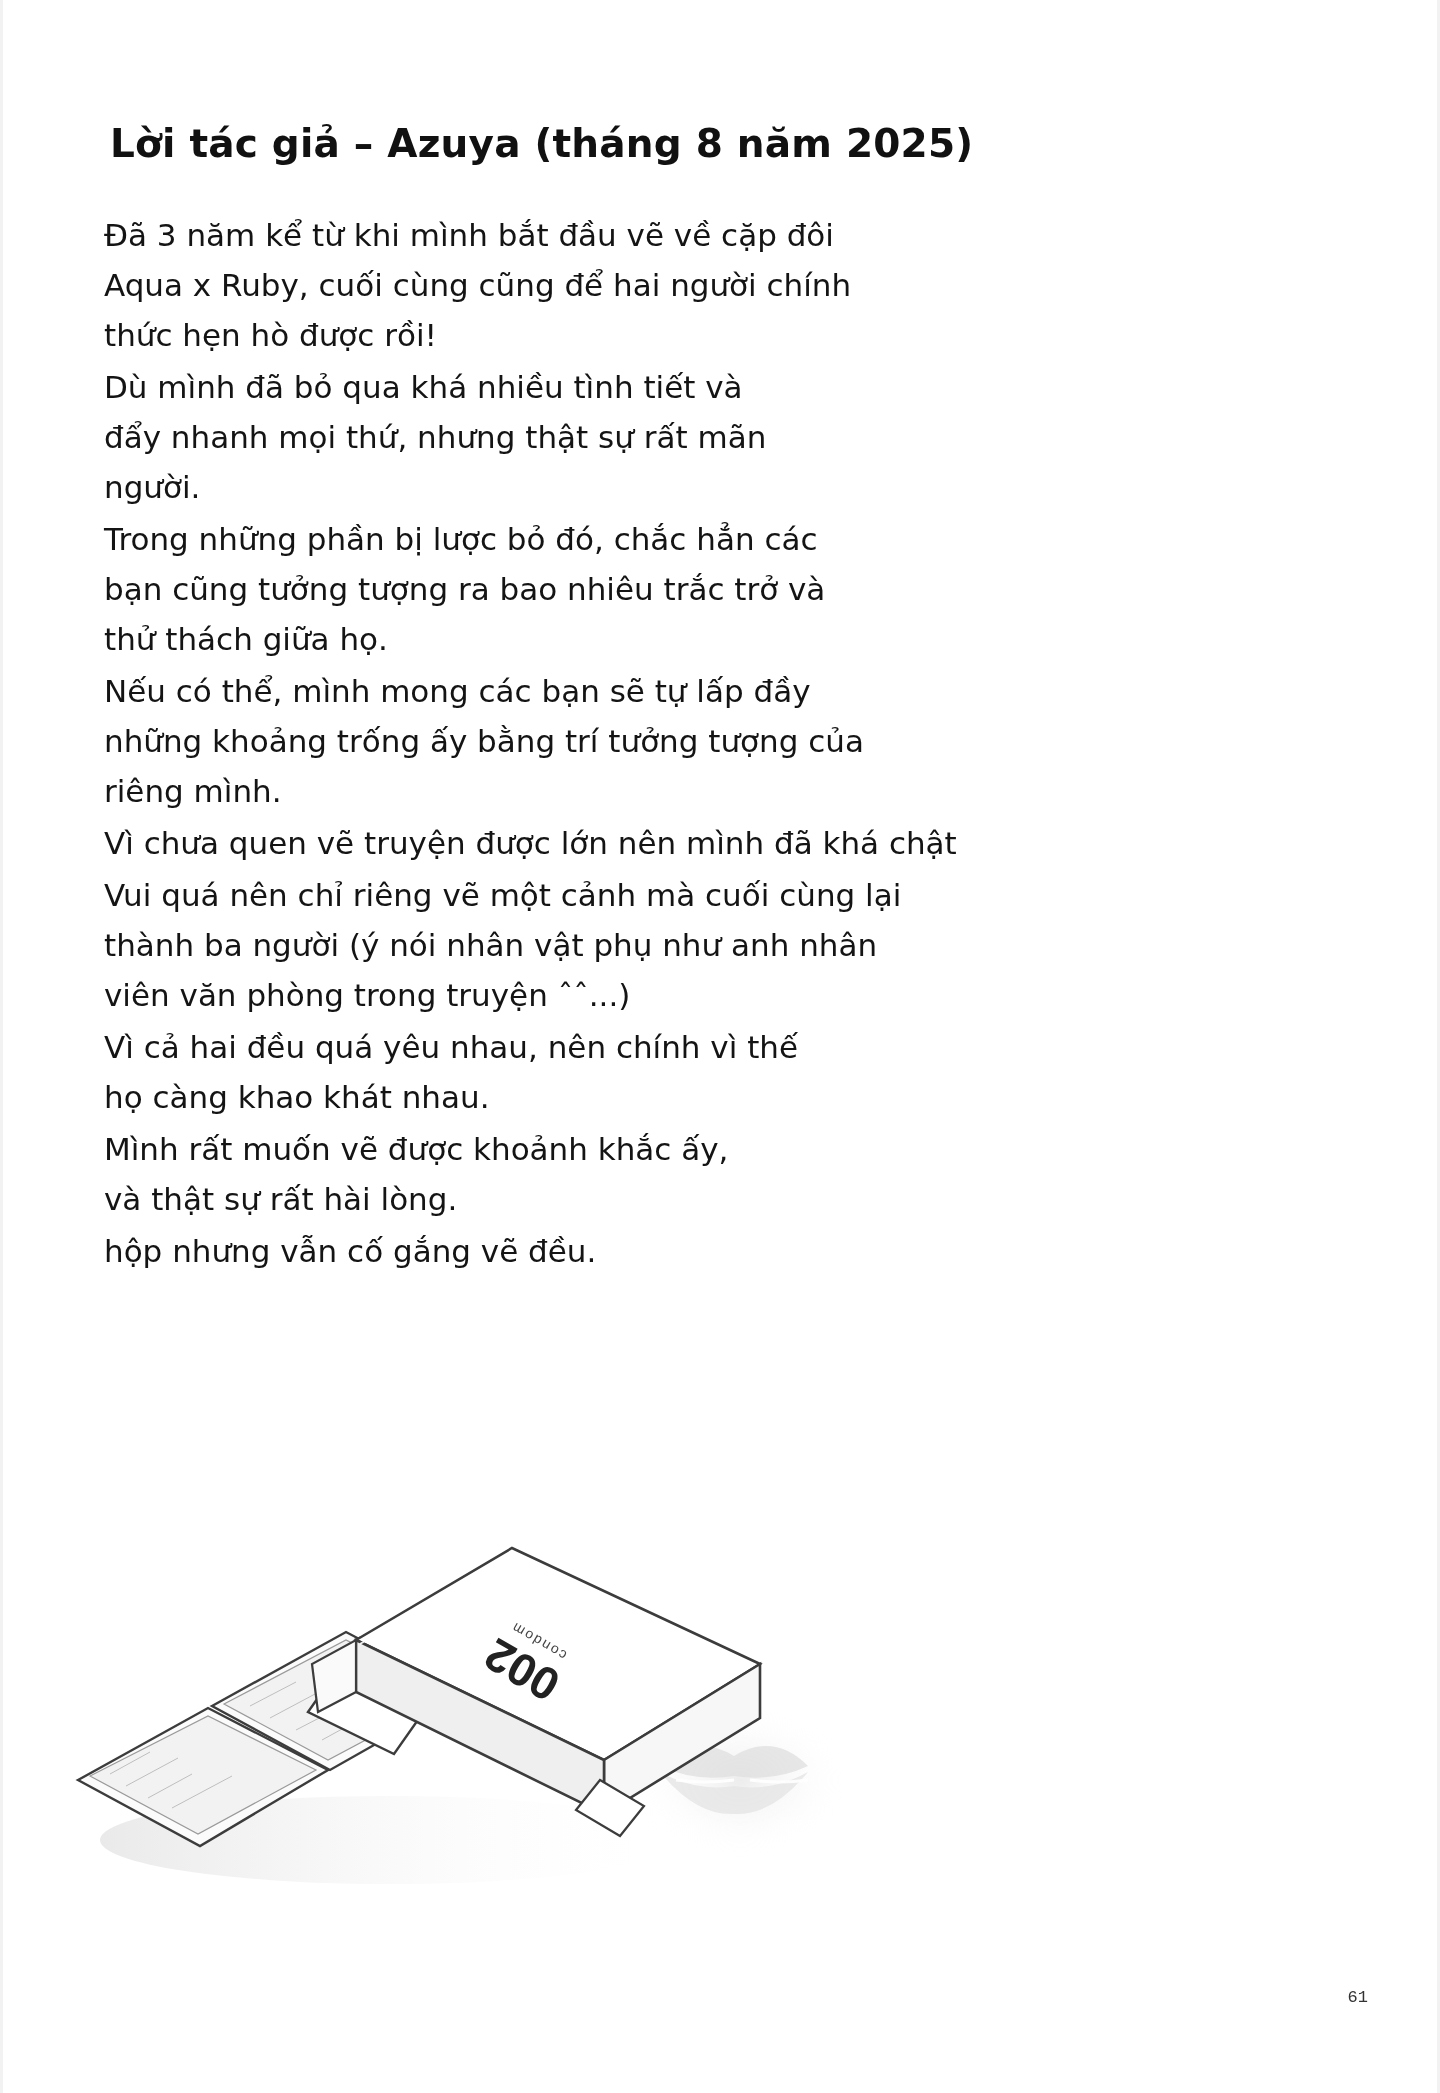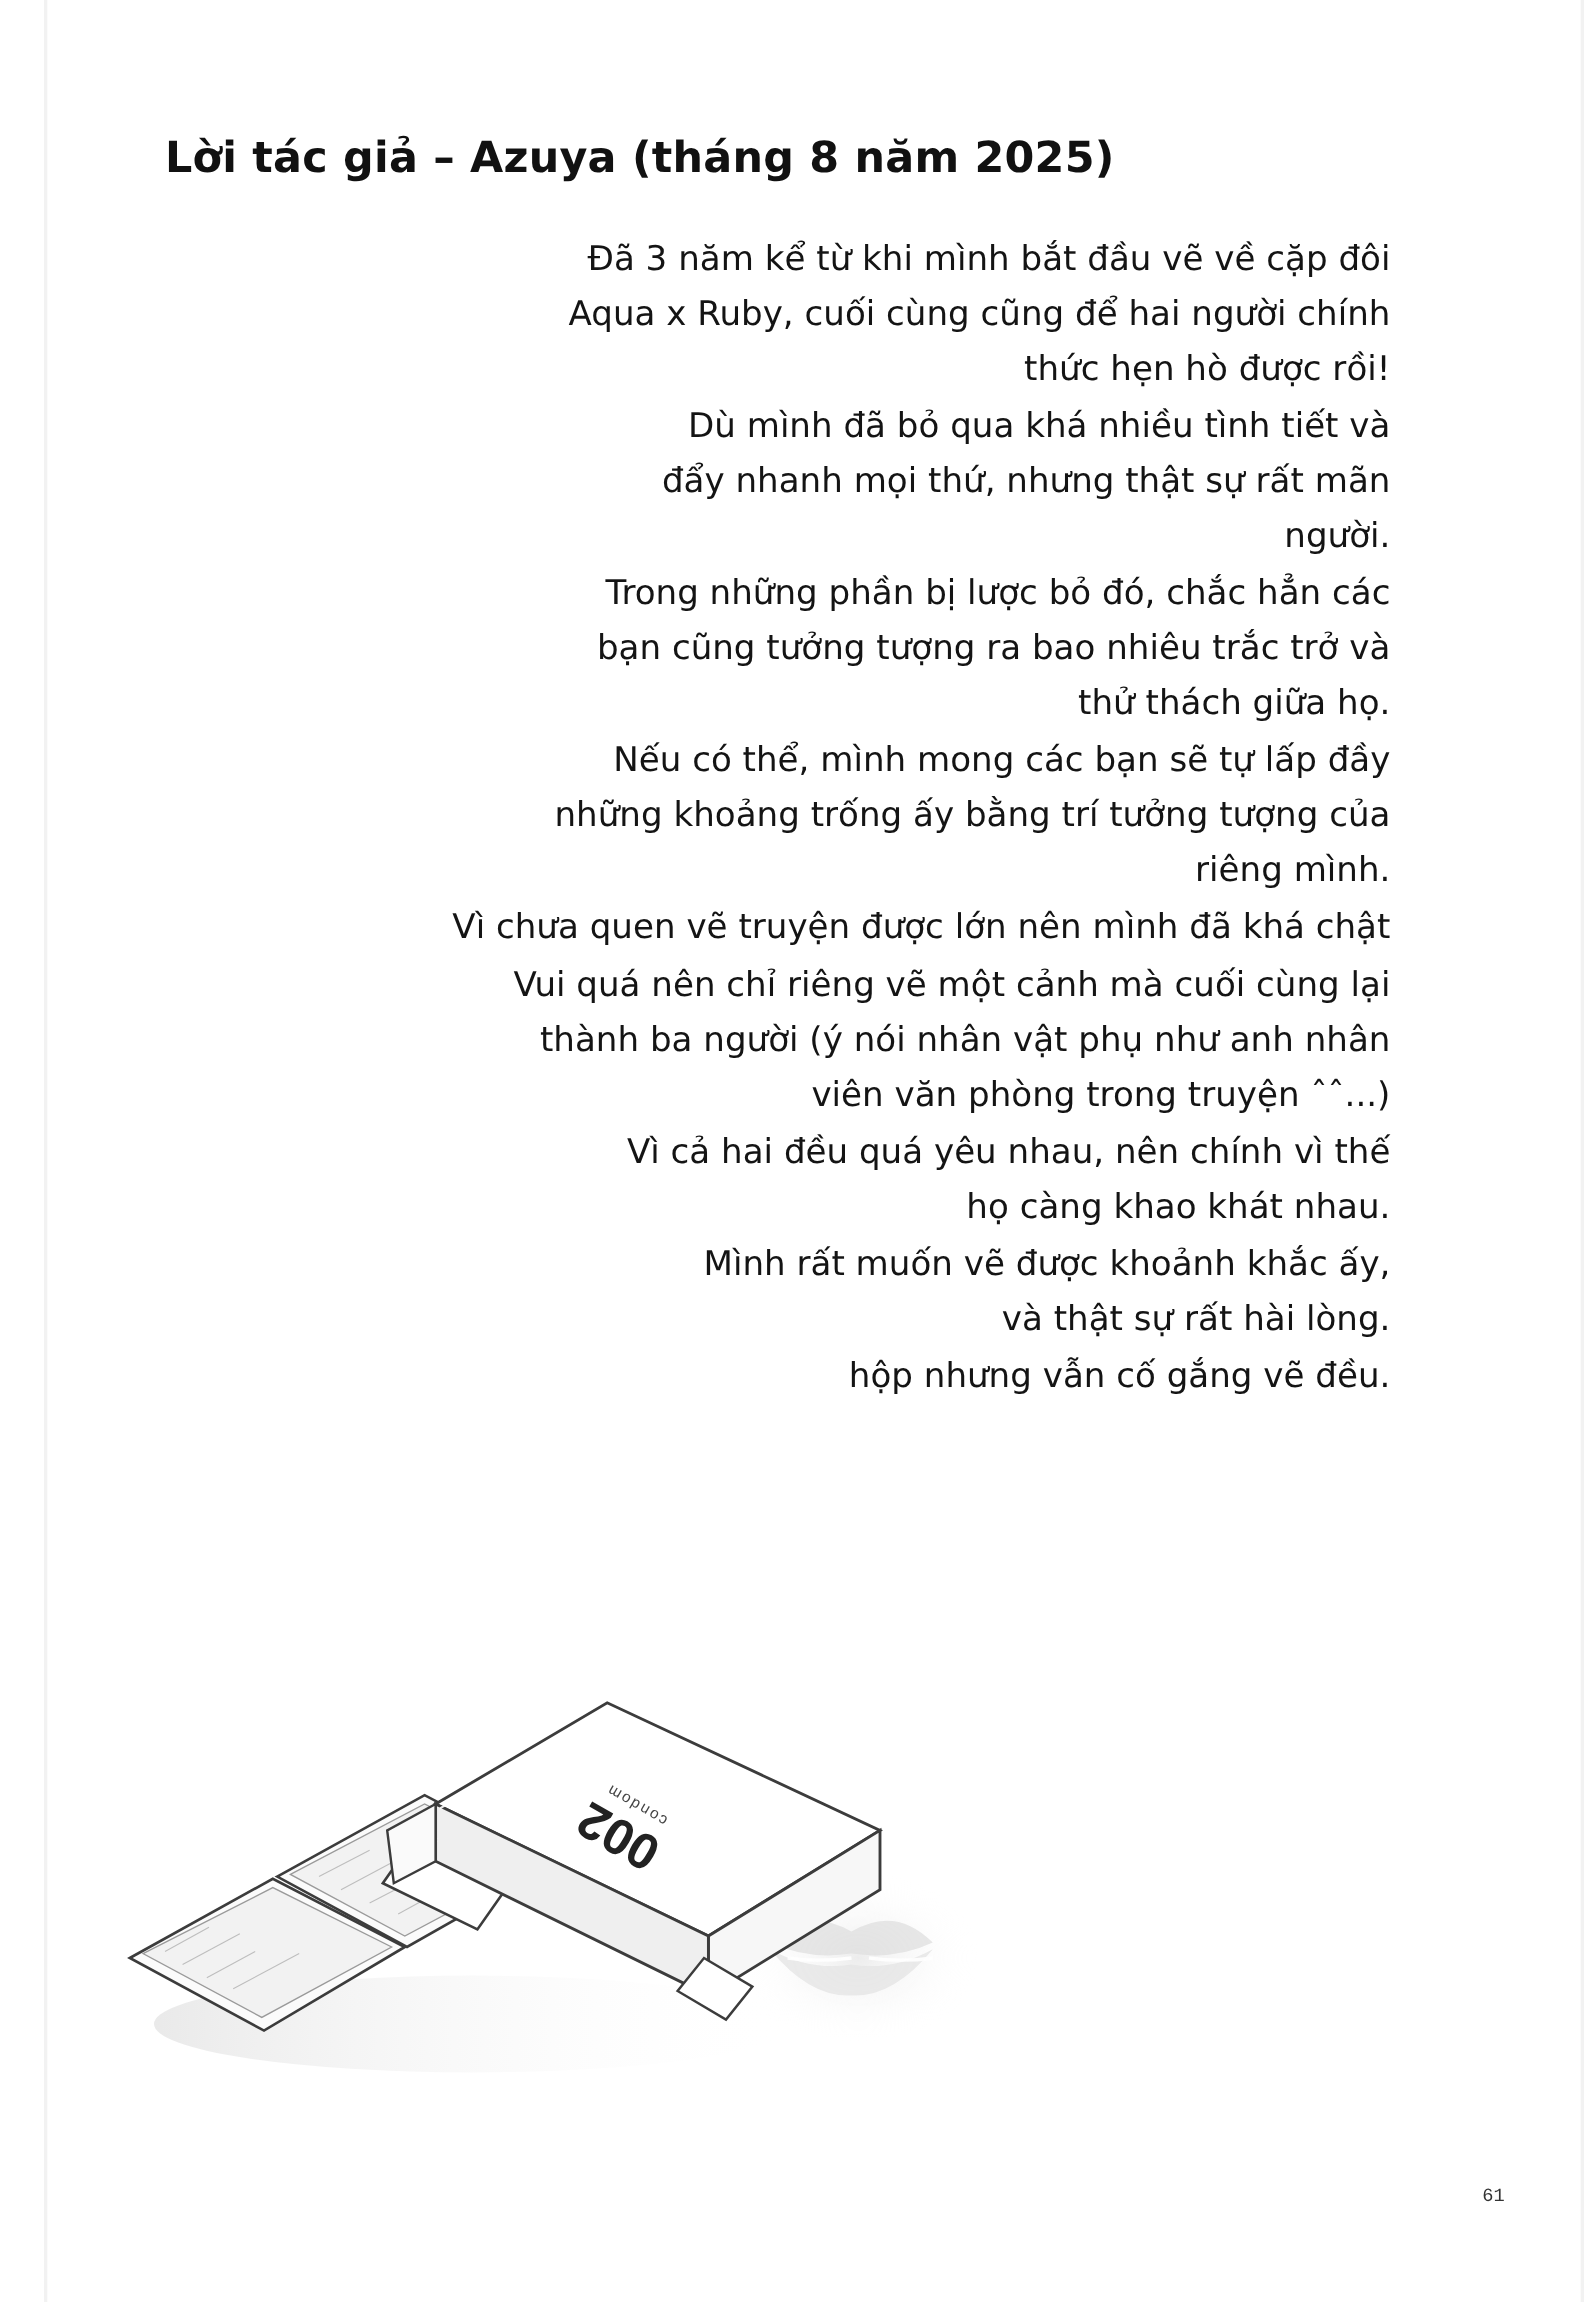--- a/index.html
+++ b/index.html
@@ -13,21 +13,20 @@
     position: relative;
     font-family: "DejaVu Sans", sans-serif;
     color: #111111;
     overflow: hidden;
   }
 
   .page {
     position: absolute;
     inset: 0;
     background: #ffffff;
-    margin-left: 40px;
   }
 
   
   .page-edge-left {
     position: absolute;
     left: 0; top: 0; bottom: 0;
     width: 3px;
     background: #f2f2f2;
   }
   .page-edge-right {
@@ -57,21 +56,20 @@
     line-height: 50px;
     color: #141414;
   }
 
   .para {
     margin: 0 0 2px 0;
   }
   .para .line {
     display: block;
     white-space: pre;
-    text-align: right;
   }
 
   
   .illustration {
     position: absolute;
     left: 60px;
     top: 1480px;
     width: 960px;
     height: 450px;
   }

